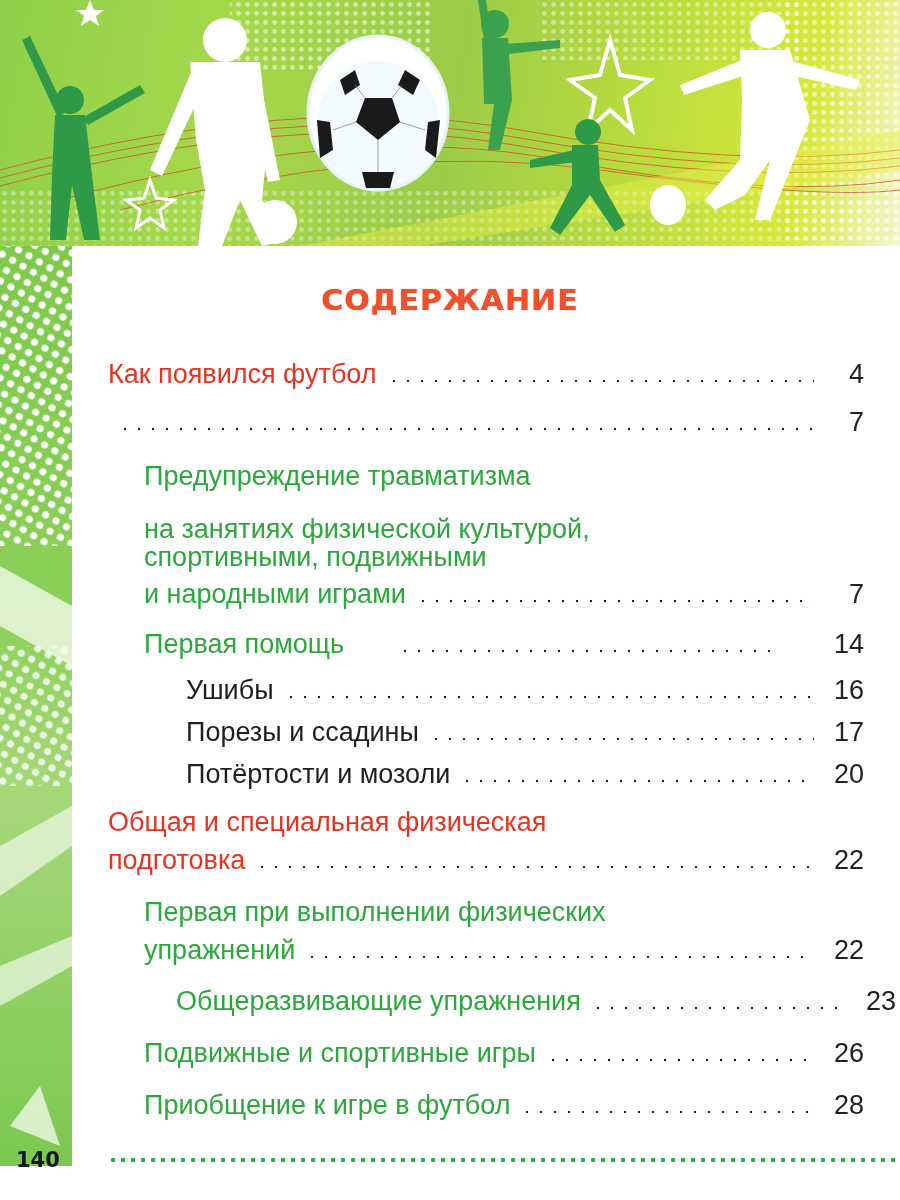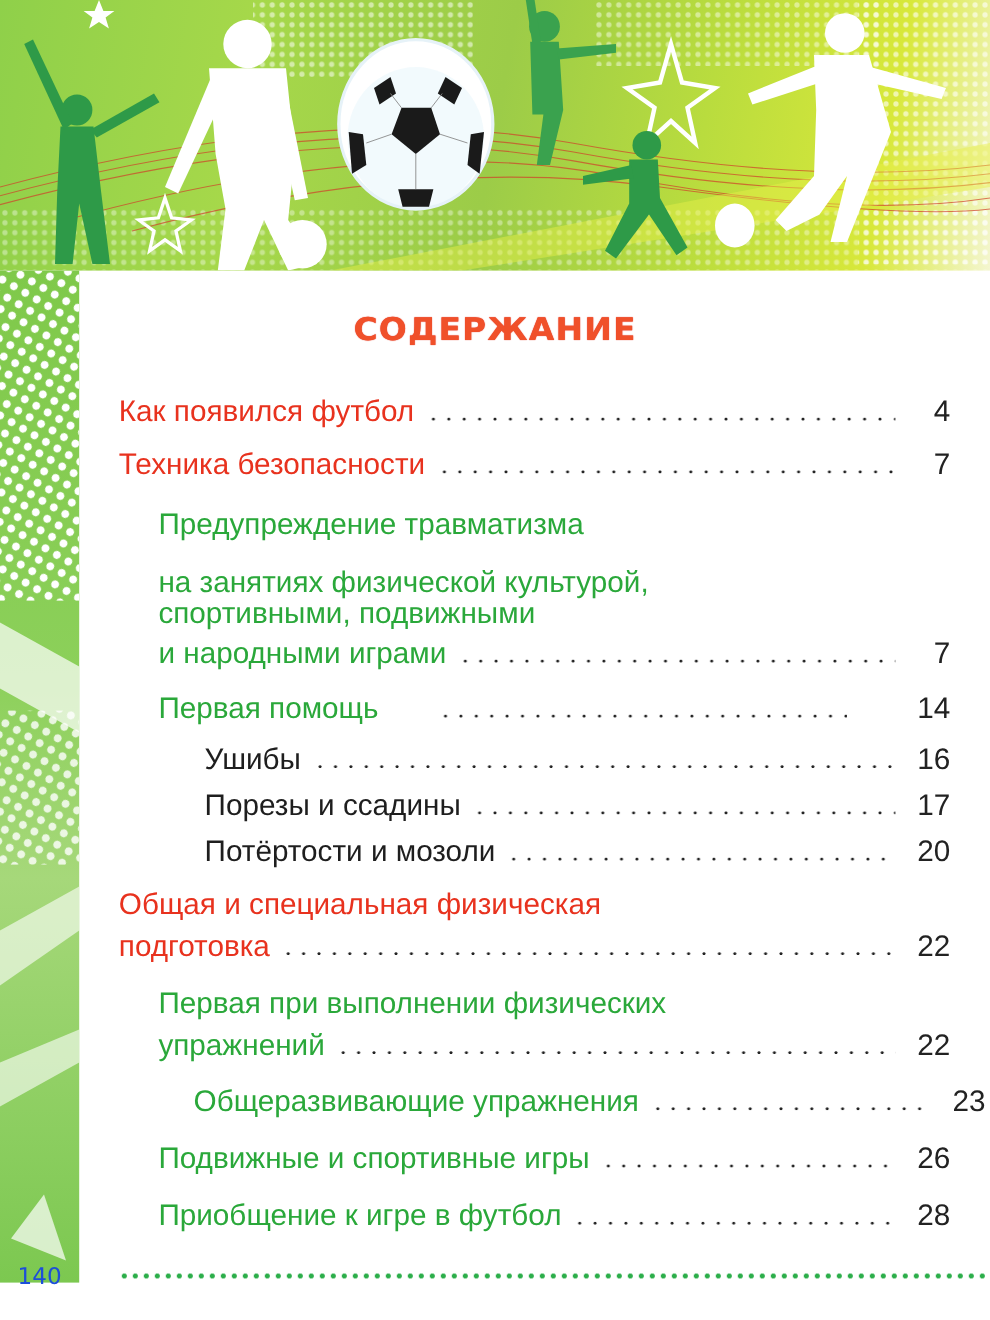--- a/index.html
+++ b/index.html
@@ -15,21 +15,21 @@
   .toc{position:absolute;left:0;top:0;width:900px;}
   .row{position:absolute;display:flex;align-items:flex-end;font-size:27px;line-height:40px;}
   .row .label{white-space:nowrap;text-align:center;}
   .row .dots{flex:1;margin:0 10px 11px 10px;height:4px;
     background-image:radial-gradient(circle,#222 1.2px,transparent 1.6px);background-size:14px 4px;background-repeat:repeat-x;}
   .row .page{color:#222;width:40px;text-align:right;}
   .ml{position:absolute;font-size:27px;line-height:42px;white-space:nowrap;}
   .red{color:#e8321e;}
   .green{color:#2aa83a;}
   .black{color:#1e1e1e;}
-  .footer-num{position:absolute;left:16px;top:1148px;font-family:"DejaVu Sans",sans-serif;font-weight:normal;font-size:21px;color:#1d4ed8;}
+  .footer-num{position:absolute;left:16px;top:1148px;font-family:"DejaVu Sans",sans-serif;font-weight:bold;font-size:21px;color:#0f172a;}
   .footer-dots{position:absolute;left:108px;top:1156px;width:792px;height:8px;
     background-image:radial-gradient(circle,#2cae4a 2px,transparent 2.6px);background-size:10px 8px;background-repeat:repeat-x;}
 </style>
 </head>
 <body>
 
 <div class="banner">
   <svg width="900" height="246" viewBox="0 0 900 246">
     <defs>
       <pattern id="dots" x="0" y="0" width="9" height="9" patternUnits="userSpaceOnUse">
@@ -132,21 +132,20 @@
 
 <div class="toc">
 
   <div class="row" style="left:108px;width:756px;top:354px;">
     <span class="label red">Как появился футбол</span>
     <span class="dots"></span>
     <span class="page">4</span>
   </div>
 
   <div class="row" style="left:108px;width:756px;top:402px;">
-    <span class="label red">Техника безопасности</span>
     <span class="dots"></span>
     <span class="page">7</span>
   </div>
 
   <div class="ml green" style="left:144px;top:455px;">Предупреждение травматизма</div>
   <div class="ml green" style="left:144px;top:508px;">на занятиях физической культурой,</div>
   <div class="ml green" style="left:144px;top:536px;">спортивными, подвижными</div>
   <div class="row" style="left:144px;width:720px;top:574px;">
     <span class="label green">и народными играми</span>
     <span class="dots"></span>

